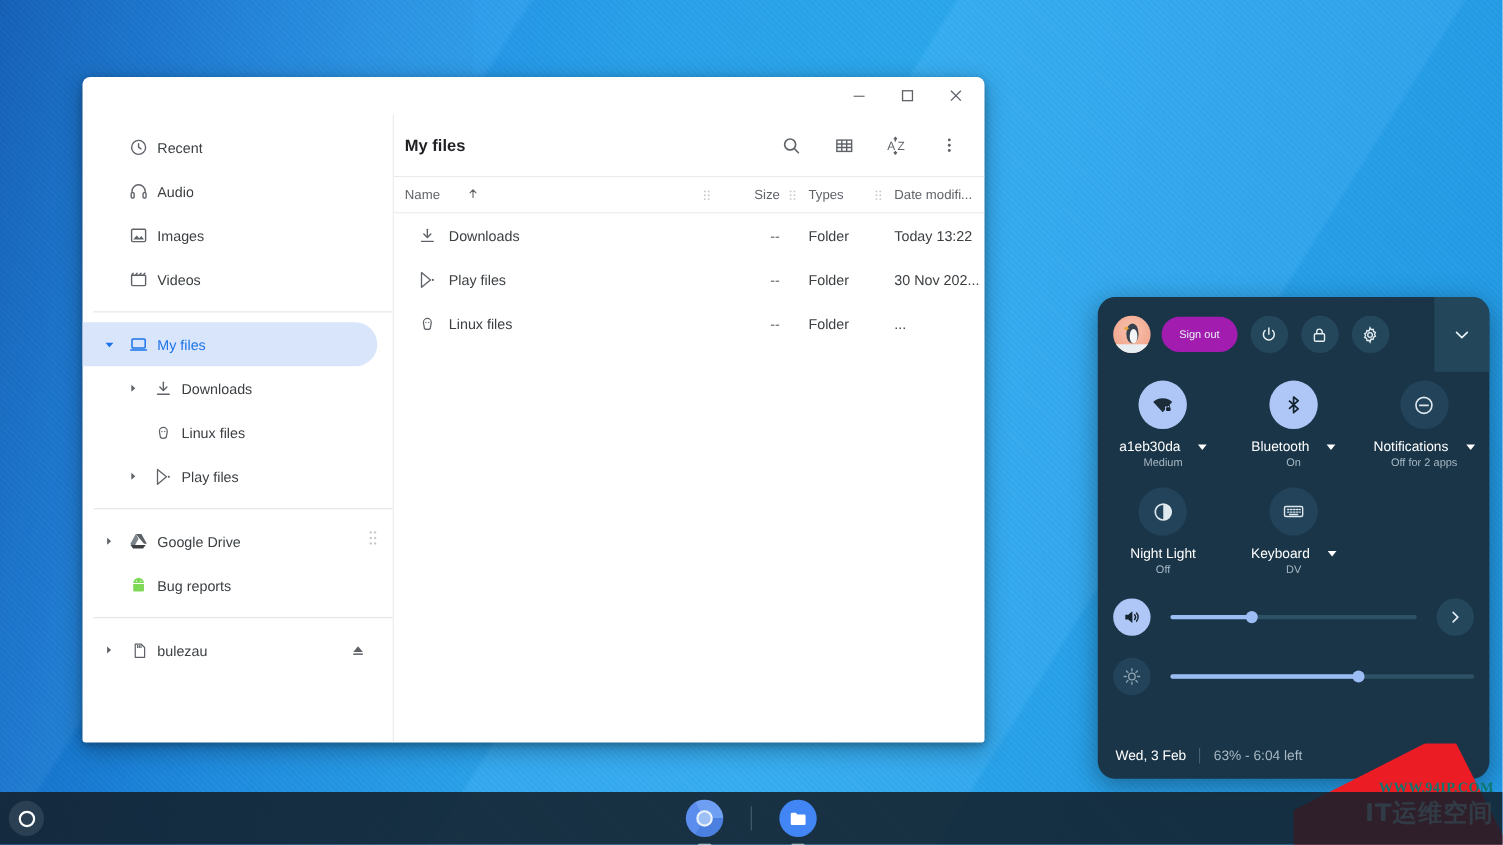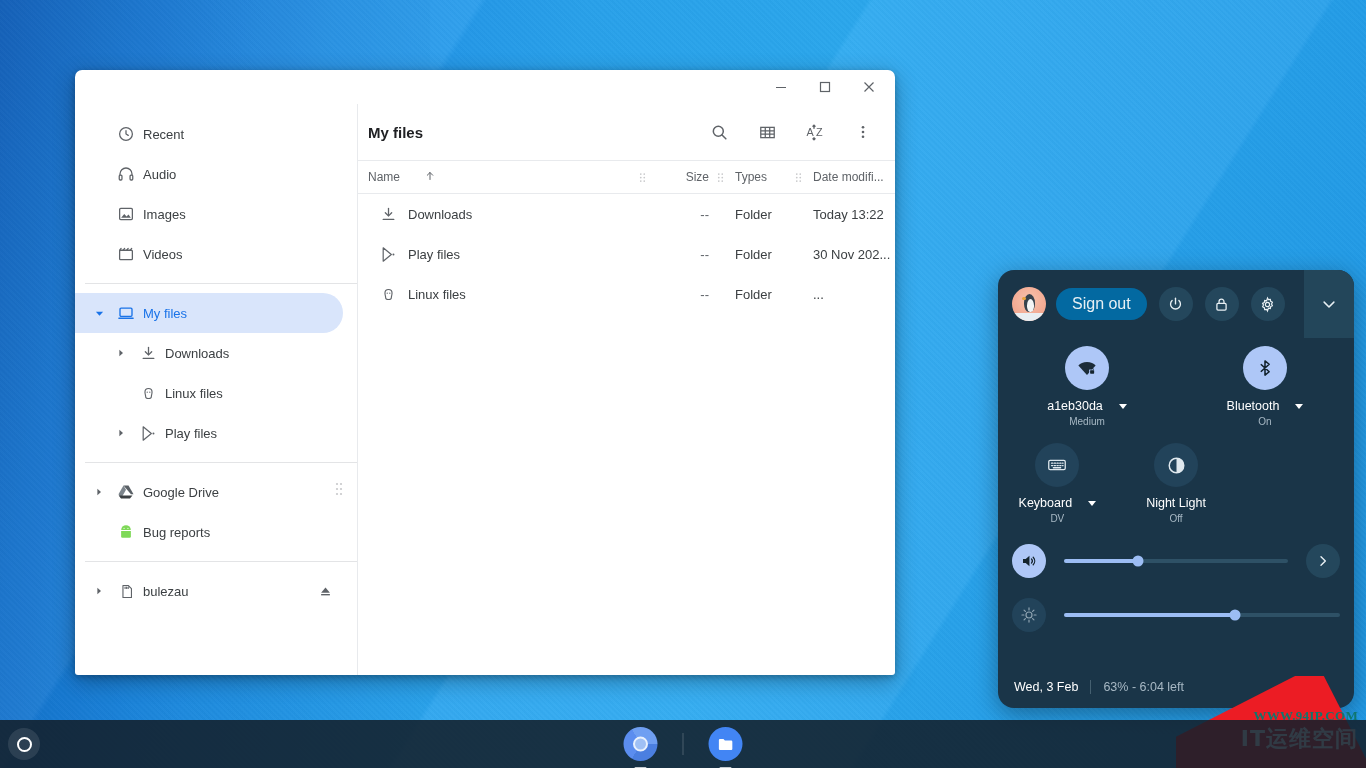--- a/index.html
+++ b/index.html
@@ -154,22 +154,22 @@
     position: absolute; left: 10px; top: 10px; width: 4px; height: 3px;
     background: #e8a33d; border-radius: 2px;
   }
   .avatar .peng-ground {
     position: absolute; left: 0; bottom: 0; width: 100%; height: 8px;
     background: #e9eef2;
   }
   .signout-btn {
     margin-left: 10px; height: 32px; padding: 0 16px;
     display: flex; align-items: center;
-    background: #0369a1; border-radius: 16px;
-    font-size: 16px; color: #e8f0f4;
+    background: #a21caf; border-radius: 16px;
+    font-size: 10px; color: #e8f0f4;
   }
   .circ-btn {
     width: 34px; height: 34px; border-radius: 50%;
     background: #24475c; margin-left: 12px;
     display: flex; align-items: center; justify-content: center;
     color: #e8f0f4;
   }
   .collapse-strip {
     margin-left: auto; width: 50px; height: 68px;
     background: #23465a;
@@ -653,48 +653,61 @@
           <path d="M7 7.5 L17 16.5 L12 20.5 V3.5 L17 7.5 L7 16.5"></path>
         </svg>
       </div>
       <div class="pod-label">
         <span>Bluetooth</span>
         <span class="caret"></span>
       </div>
       <div class="pod-sub">On</div>
     </div>
 
+    <div class="pod">
+      <div class="pod-ic off">
+        <svg width="21" height="21" viewBox="0 0 24 24" fill="none" stroke="currentColor" stroke-width="1.7">
+          <circle cx="12" cy="12" r="8.3"></circle>
+            <path d="M7.6 12h8.8" stroke-linecap="round"></path>
+        </svg>
+      </div>
+      <div class="pod-label">
+        <span>Notifications</span>
+        <span class="caret"></span>
+      </div>
+      <div class="pod-sub">Off for 2 apps</div>
+    </div>
   </div>
 
   <div class="pods row2">
+    <div class="pod">
+      <div class="pod-ic off">
+        <svg width="21" height="21" viewBox="0 0 24 24">
+          <circle cx="12" cy="12" r="8.3" fill="none" stroke="currentColor" stroke-width="1.7"></circle>
+          <path d="M12 3.7a8.3 8.3 0 0 1 0 16.6z" fill="currentColor"></path>
+        </svg>
+      </div>
+      <div class="pod-label">
+        <span>Night Light</span>
+      </div>
+      <div class="pod-sub">Off</div>
+    </div>
+
     <div class="pod">
       <div class="pod-ic off">
         <svg width="22" height="22" viewBox="0 0 24 24" fill="none" stroke="currentColor" stroke-width="1.4">
           <rect x="3" y="7" width="18" height="10" rx="1.5"></rect>
           <path d="M6 10h1.4M9 10h1.4M12 10h1.4M15 10h1.4M18 10h0.6M6 12.6h1.4M9 12.6h1.4M12 12.6h1.4M15 12.6h1.4M18 12.6h0.6M8 15h8" stroke-linecap="round"></path>
         </svg>
       </div>
       <div class="pod-label">
         <span>Keyboard</span>
         <span class="caret"></span>
       </div>
       <div class="pod-sub">DV</div>
-    </div>
-
-    <div class="pod">
-      <div class="pod-ic off">
-        <svg width="21" height="21" viewBox="0 0 24 24">
-          <circle cx="12" cy="12" r="8.3" fill="none" stroke="currentColor" stroke-width="1.7"></circle>
-          <path d="M12 3.7a8.3 8.3 0 0 1 0 16.6z" fill="currentColor"></path>
-        </svg>
-      </div>
-      <div class="pod-label">
-        <span>Night Light</span>
-      </div>
-      <div class="pod-sub">Off</div>
     </div>
 
     <div class="pod">
       <div class="pod-ic off"></div>
       <div class="pod-label"></div>
       <div class="pod-sub"></div>
     </div>
   </div>
 
   <div class="slider-row">

